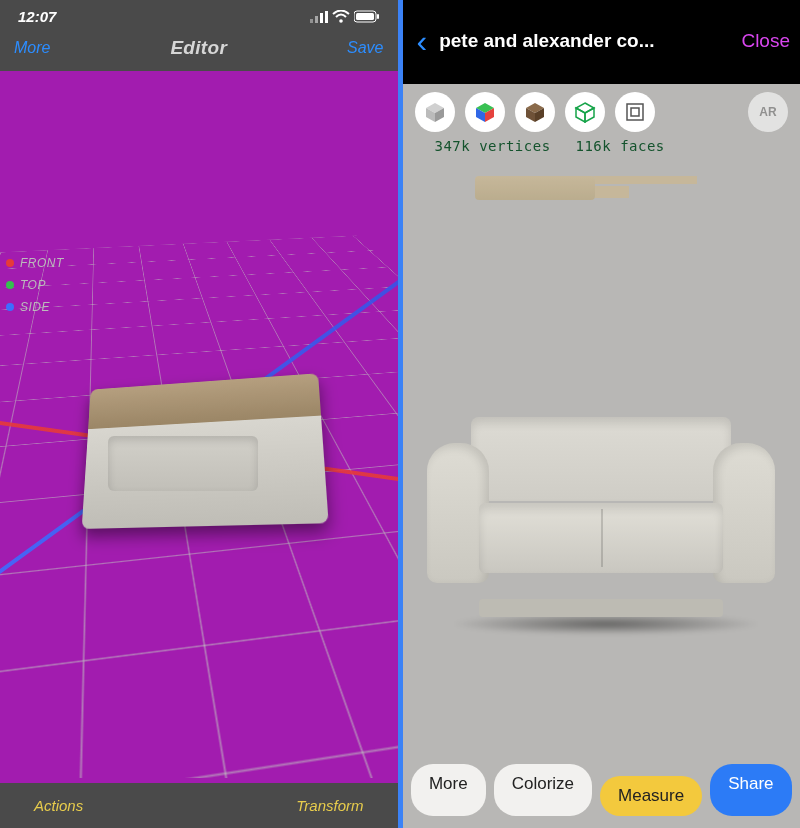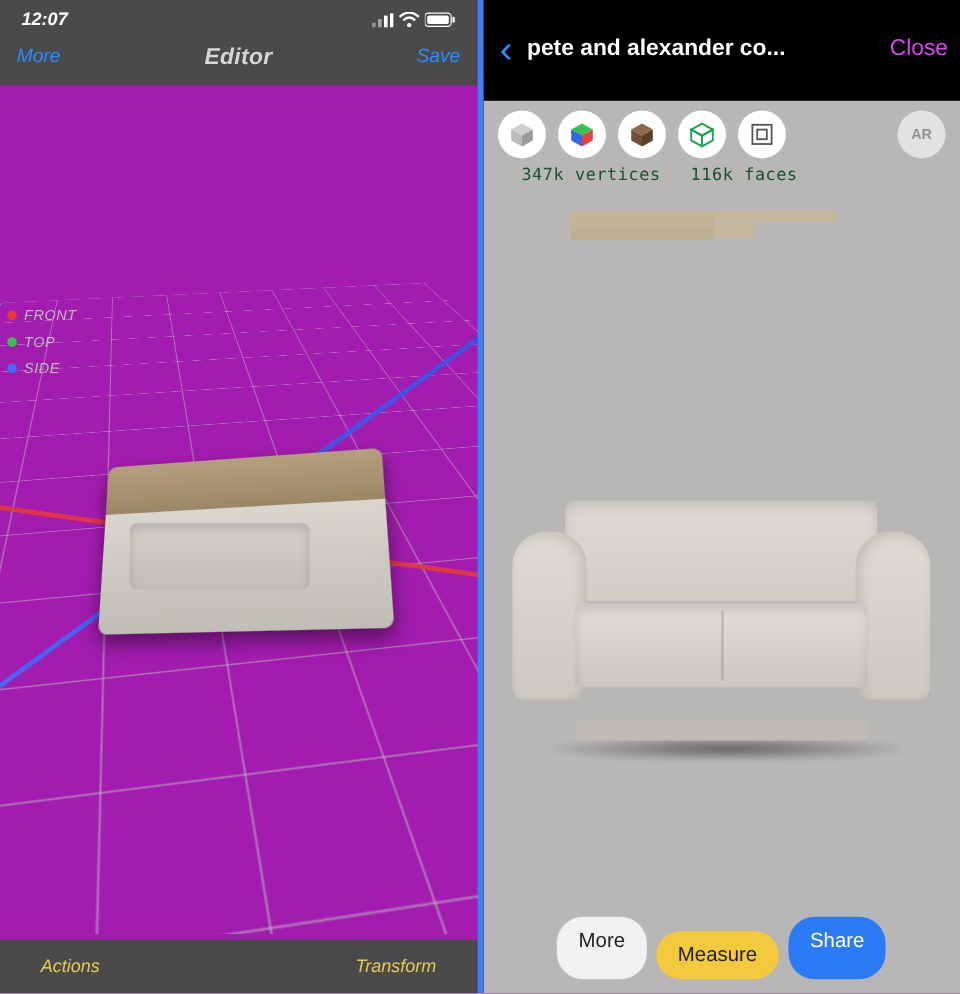--- a/index.html
+++ b/index.html
@@ -305,17 +305,18 @@
         <div class="sofa-back"></div>
         <div class="sofa-arm left"></div>
         <div class="sofa-arm right"></div>
         <div class="sofa-seat2"></div>
         <div class="sofa-base"></div>
       </div>
     </div>
 
     <div class="action-row">
       <div class="pill">More</div>
+      <div class="pill">Colorize</div>
       <div class="pill yellow">Measure</div>
       <div class="pill blue">Share</div>
     </div>
   </div>
 </div>
 
 </body></html>

